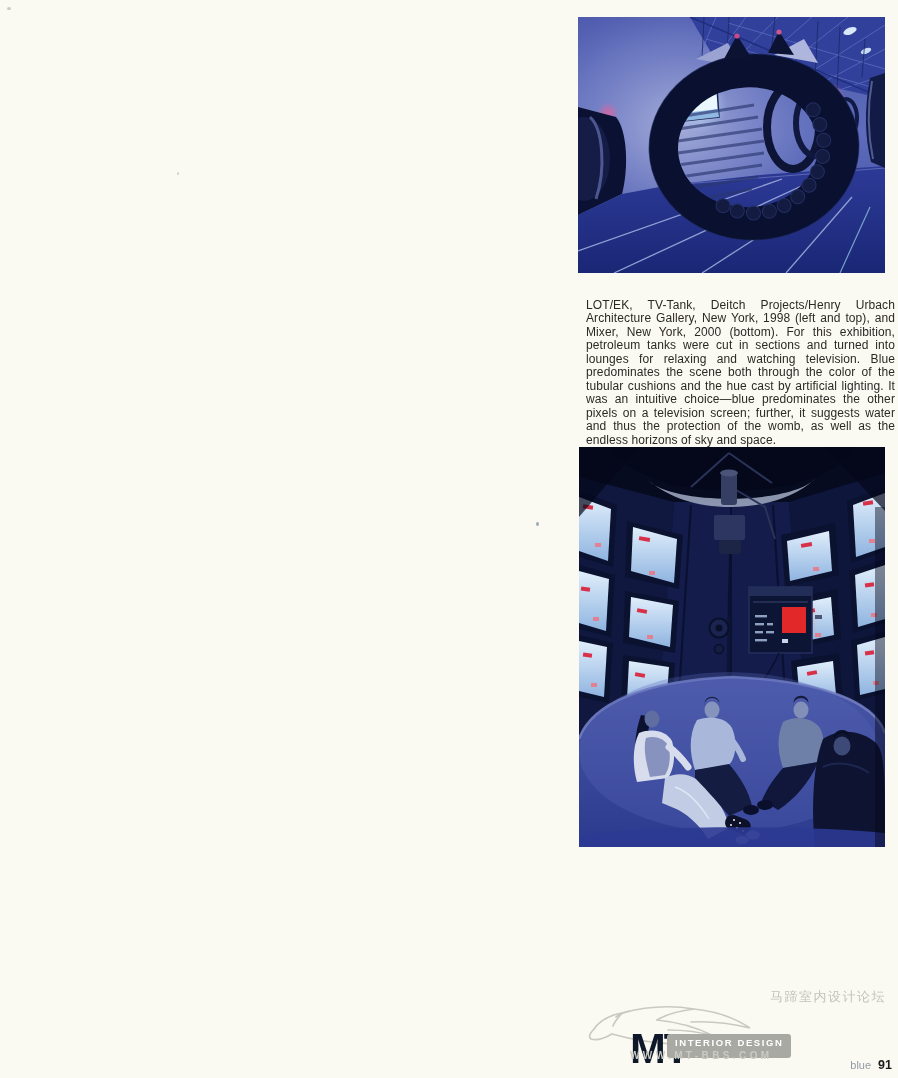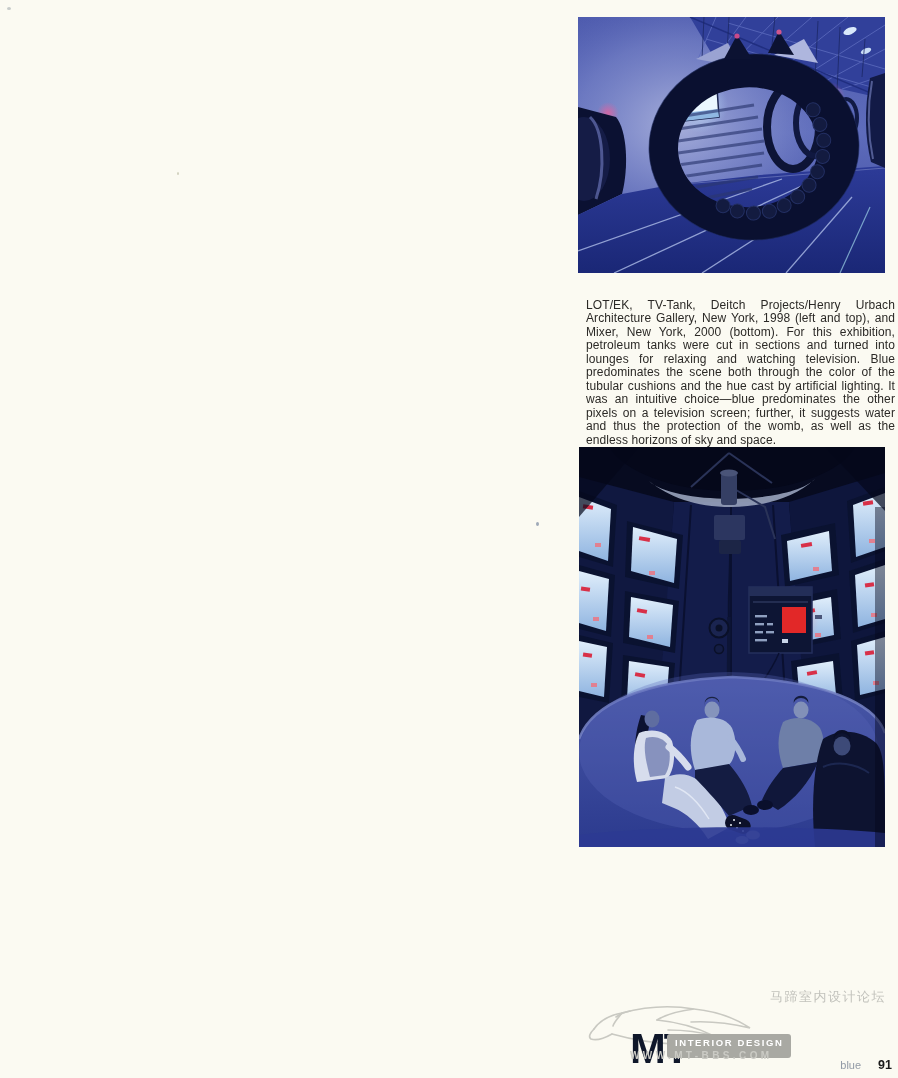--- a/index.html
+++ b/index.html
@@ -40,21 +40,21 @@
     font-family:"Liberation Serif",serif;font-weight:bold;
     font-size:31px;color:#c9c9c3;letter-spacing:.5px;white-space:nowrap;
   }
   .wm-brand .sep{font-size:24px;vertical-align:3px;margin-right:2px;letter-spacing:0;}
   .wm-cn{
     position:absolute;left:770px;top:988px;
     font-size:13px;letter-spacing:1.5px;color:#c2c2bc;white-space:nowrap;
   }
   .folio{
     position:absolute;left:828px;top:1058px;width:64px;
-    display:flex;align-items:baseline;justify-content:flex-end;gap:17px;
+    display:flex;align-items:baseline;justify-content:flex-end;gap:7px;
   }
   .folio .sec{font-size:11px;color:#929aa6;}
   .folio .num{font-size:12.5px;font-weight:bold;color:#1a1a1a;}
 </style>
 </head>
 <body>
 
 <div class="page">
 
   <div class="speck" style="left:7px;top:7px;width:4px;height:3px;background:#9aa4aa;opacity:.55;"></div>

